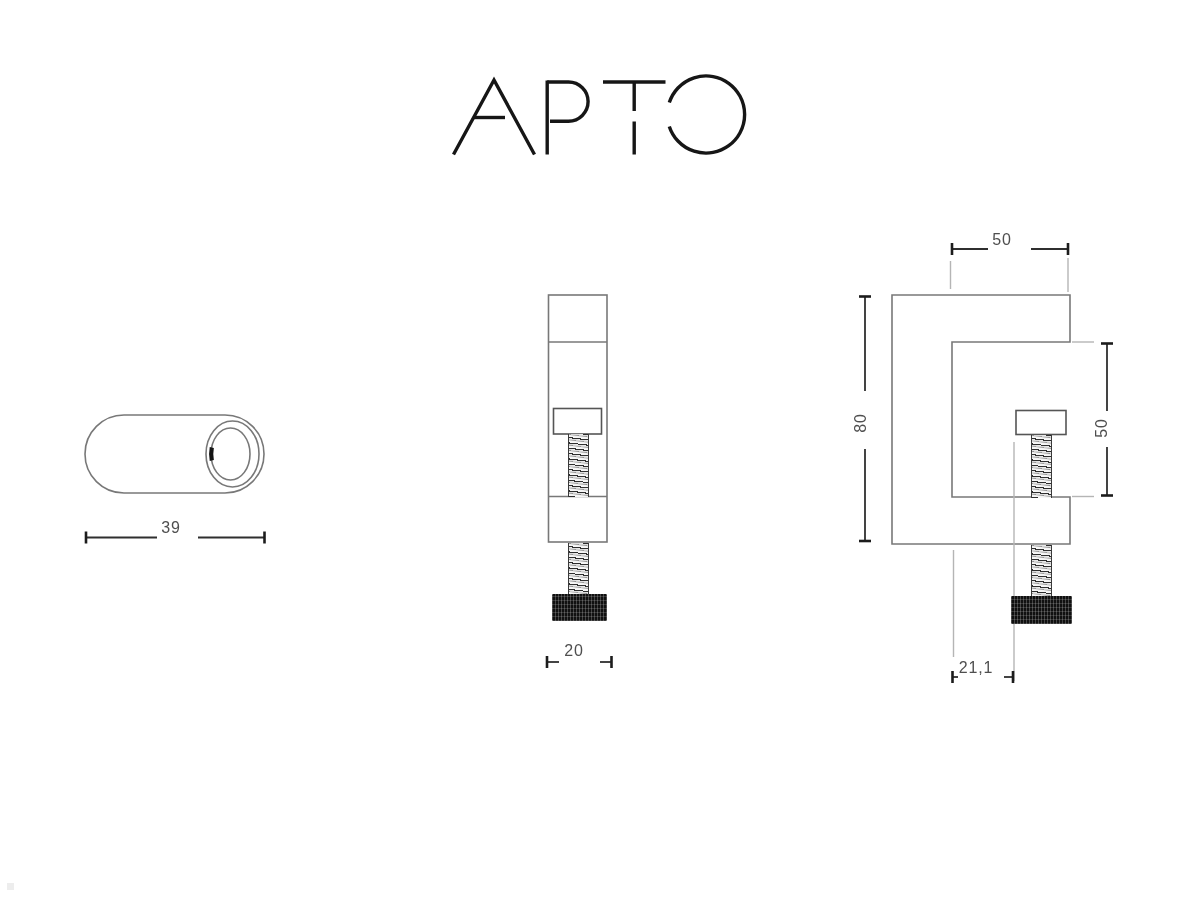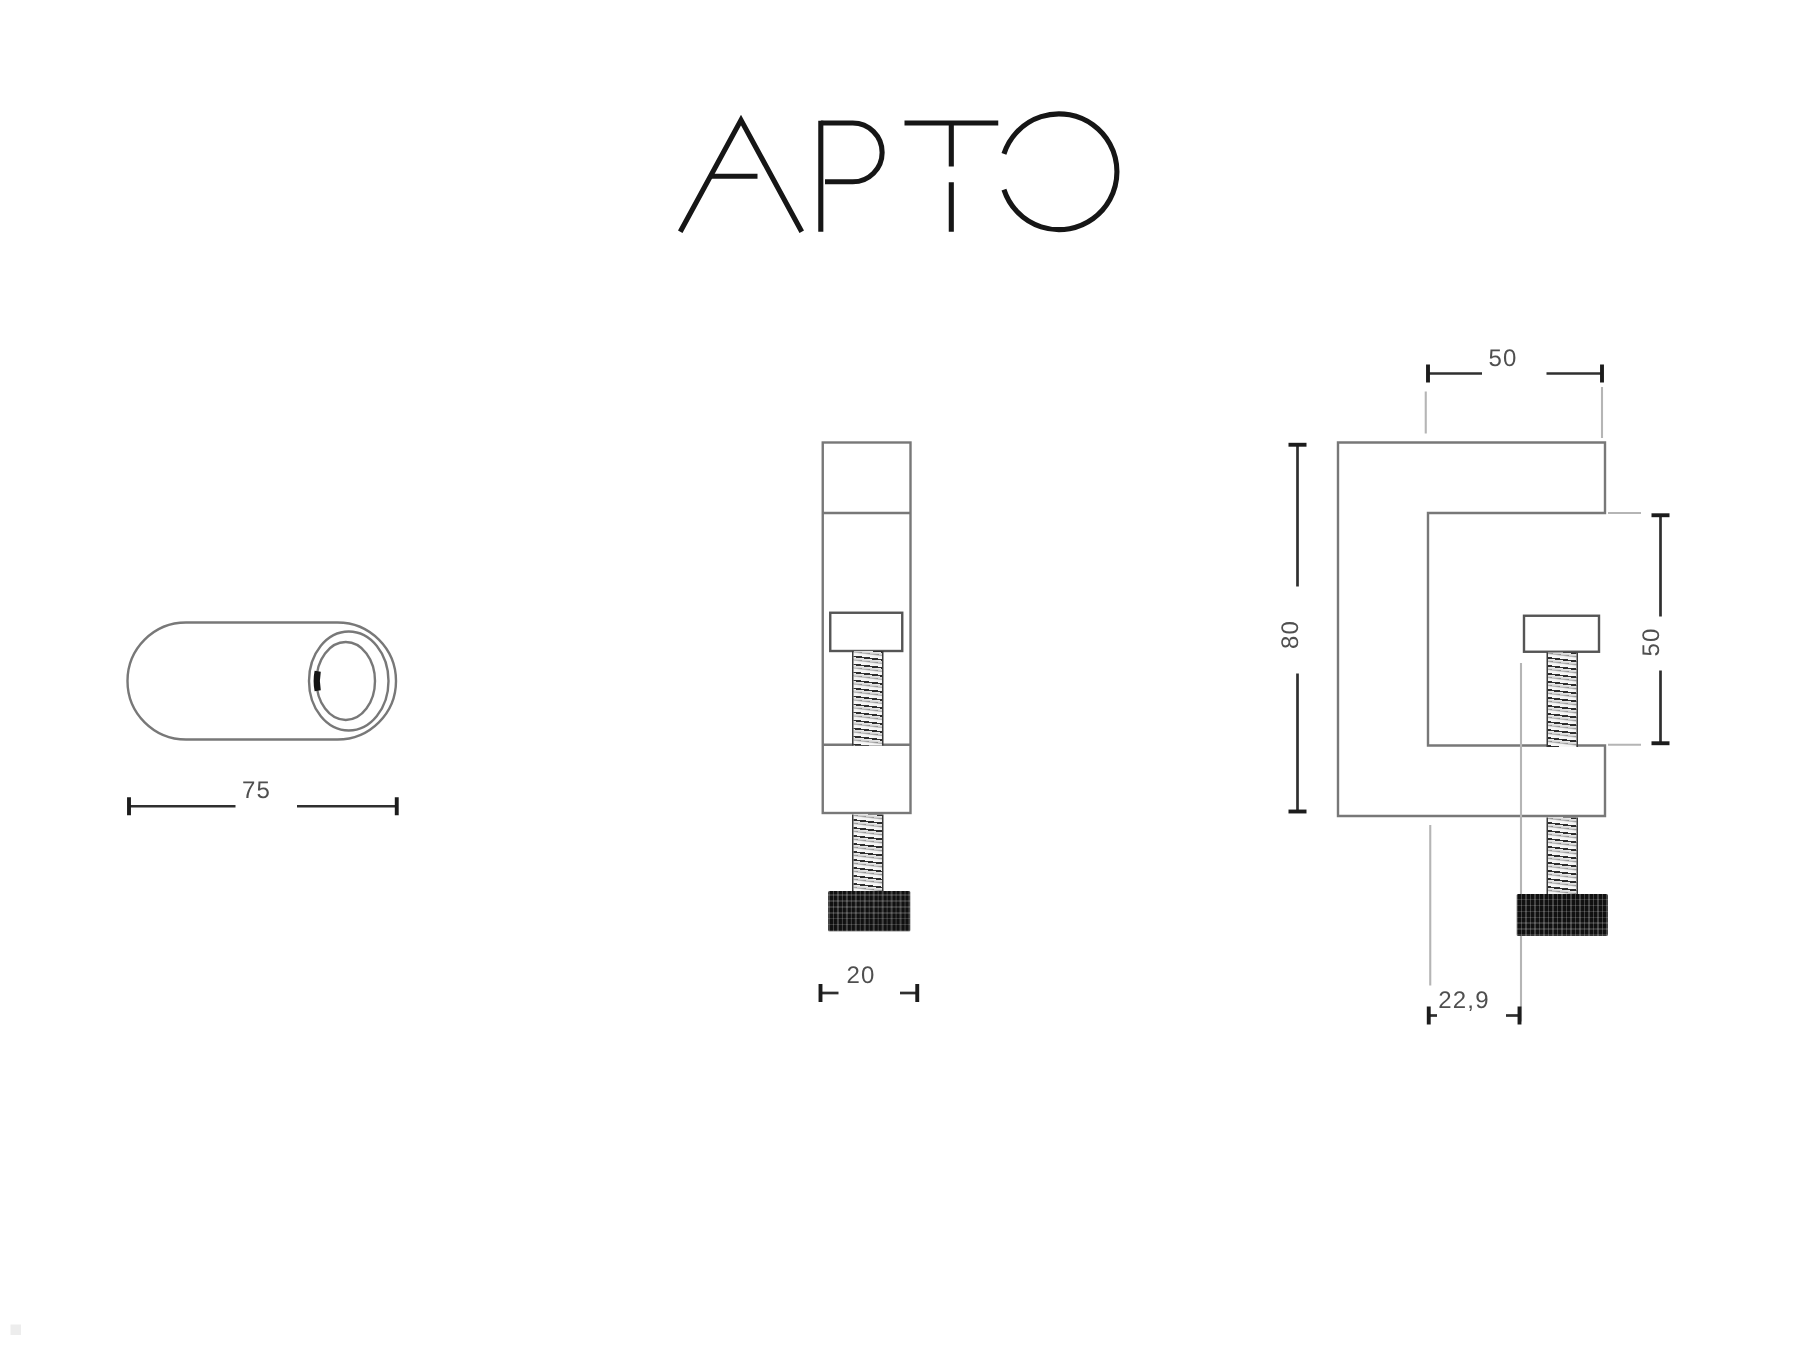--- a/index.html
+++ b/index.html
@@ -109,21 +109,21 @@
   </svg>
 
   <div class="thread" style="left:567.5px;top:434px;width:21px;height:62.5px;"></div>
   <div class="thread" style="left:567.5px;top:542.5px;width:21px;height:51.5px;"></div>
   <div class="knob" style="left:551.5px;top:594px;width:55.5px;height:27px;"></div>
 
   <div class="thread" style="left:1030.5px;top:434.5px;width:21px;height:63px;"></div>
   <div class="thread" style="left:1030.5px;top:544.5px;width:21px;height:51.5px;"></div>
   <div class="knob" style="left:1011px;top:596px;width:60.5px;height:27.5px;"></div>
 
-  <div class="dimlabel" style="left:171px;top:528px;">75</div>
+  <div class="dimlabel" style="left:171px;top:528px;">39</div>
   <div class="dimlabel" style="left:574px;top:651px;">20</div>
   <div class="dimlabel" style="left:1002px;top:240px;">50</div>
   <div class="dimlabel vert" style="left:861px;top:423px;">80</div>
   <div class="dimlabel vert" style="left:1102px;top:428px;">50</div>
-  <div class="dimlabel" style="left:976px;top:668px;">22,9</div>
+  <div class="dimlabel" style="left:976px;top:668px;">21,1</div>
 
   <div class="artifact"></div>
 </div>
 
 </body></html>

